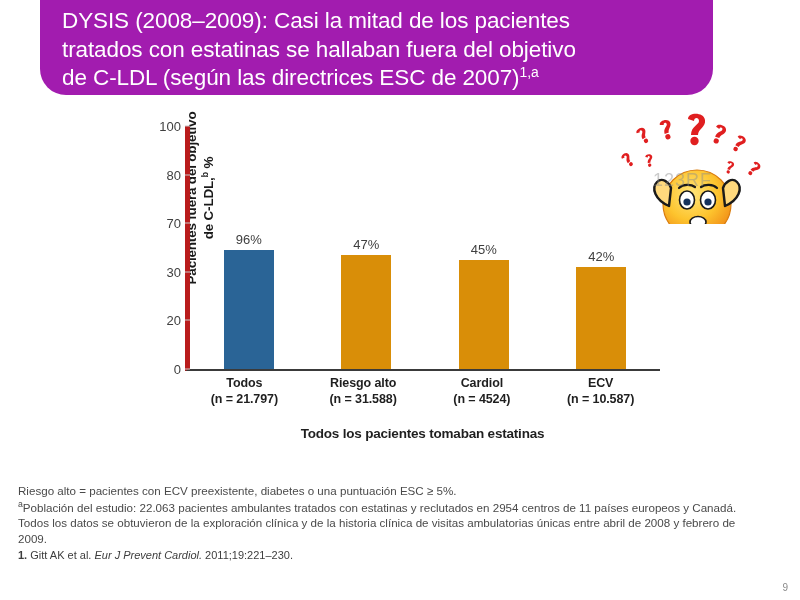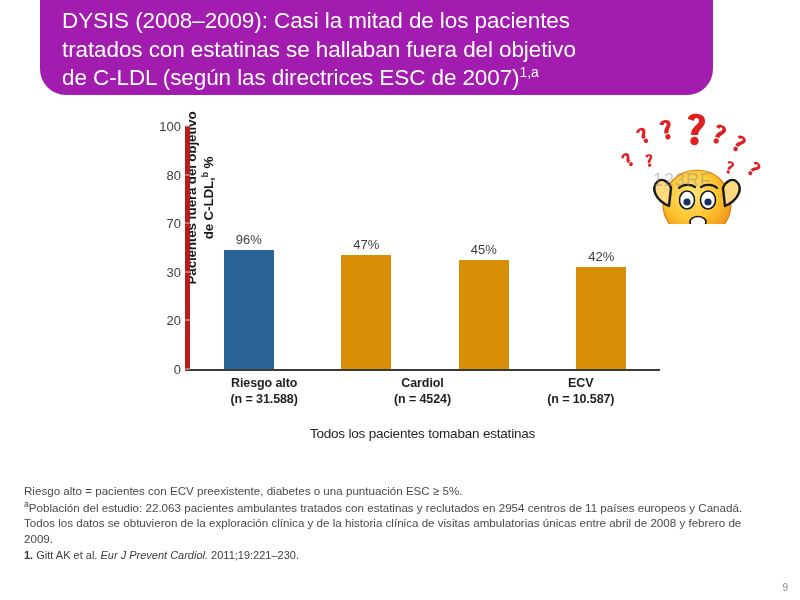--- a/index.html
+++ b/index.html
@@ -157,21 +157,21 @@
     letter-spacing: -0.1px;
   }
 
   #x-axis-title {
     position: absolute;
     left: 85px;
     top: 308px;
     width: 475px;
     text-align: center;
     font-size: 13.5px;
-    font-weight: normal;
+    font-weight: bold;
     color: #1f1f1f;
     letter-spacing: -0.2px;
   }
 
   
   #emoji-clipart {
     position: absolute;
     left: 605px;
     top: 112px;
     width: 190px;
@@ -184,21 +184,21 @@
     font-size: 18px;
     color: rgba(140,140,140,0.45);
     font-weight: normal;
     letter-spacing: 1px;
     pointer-events: none;
   }
 
   
   #footnotes {
     position: absolute;
-    left: 24px;
+    left: 18px;
     top: 483px;
     width: 748px;
     color: #4a4a4a;
     font-size: 11.6px;
     line-height: 15.6px;
   }
   #footnotes .fn-line { margin-bottom: 1px; }
   #footnotes sup {
     font-size: 0.75em;
     vertical-align: super;
@@ -270,20 +270,24 @@
           <div class="bar-slot">
             <div class="bar-value" style="bottom: calc(42% + 3px);">42%</div>
             <div class="bar-rect" style="height: 42%; background: rgb(217, 142, 8);"></div>
           </div>
         </div>
     </div>
   </div>
 
   <div id="x-labels">
       <div class="x-label">
+        <div>Todos</div>
+        <div>(n = 21.797)</div>
+      </div>
+      <div class="x-label">
         <div>Riesgo alto</div>
         <div>(n = 31.588)</div>
       </div>
       <div class="x-label">
         <div>Cardiol</div>
         <div>(n = 4524)</div>
       </div>
       <div class="x-label">
         <div>ECV</div>
         <div>(n = 10.587)</div>

